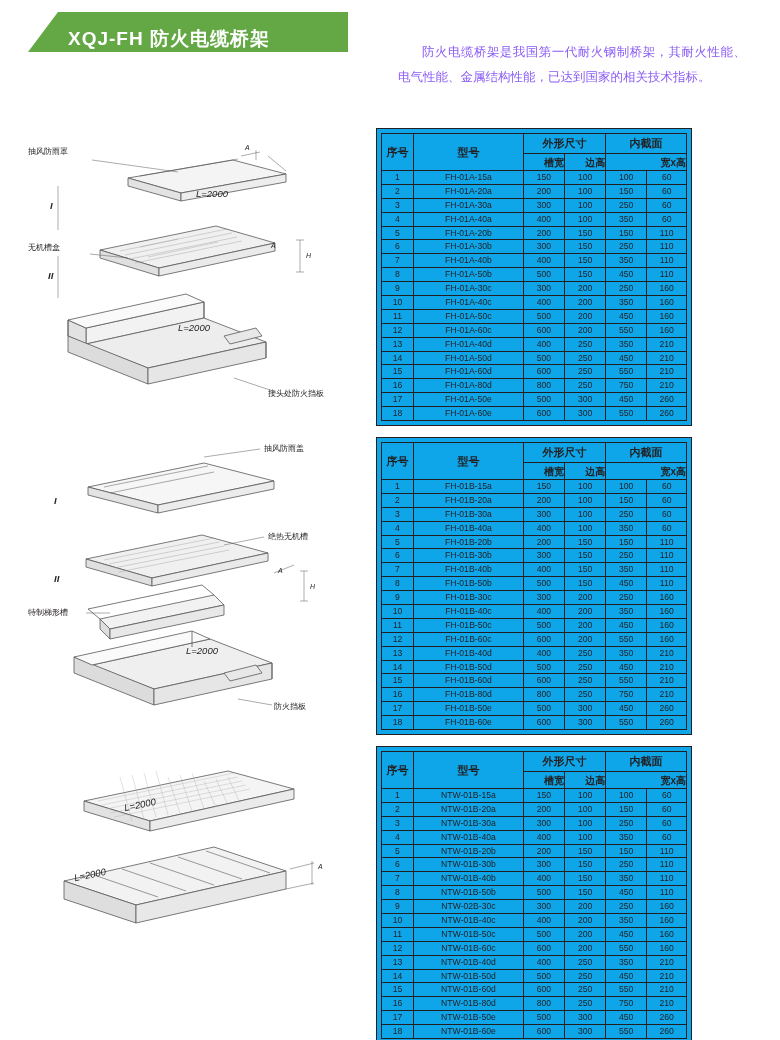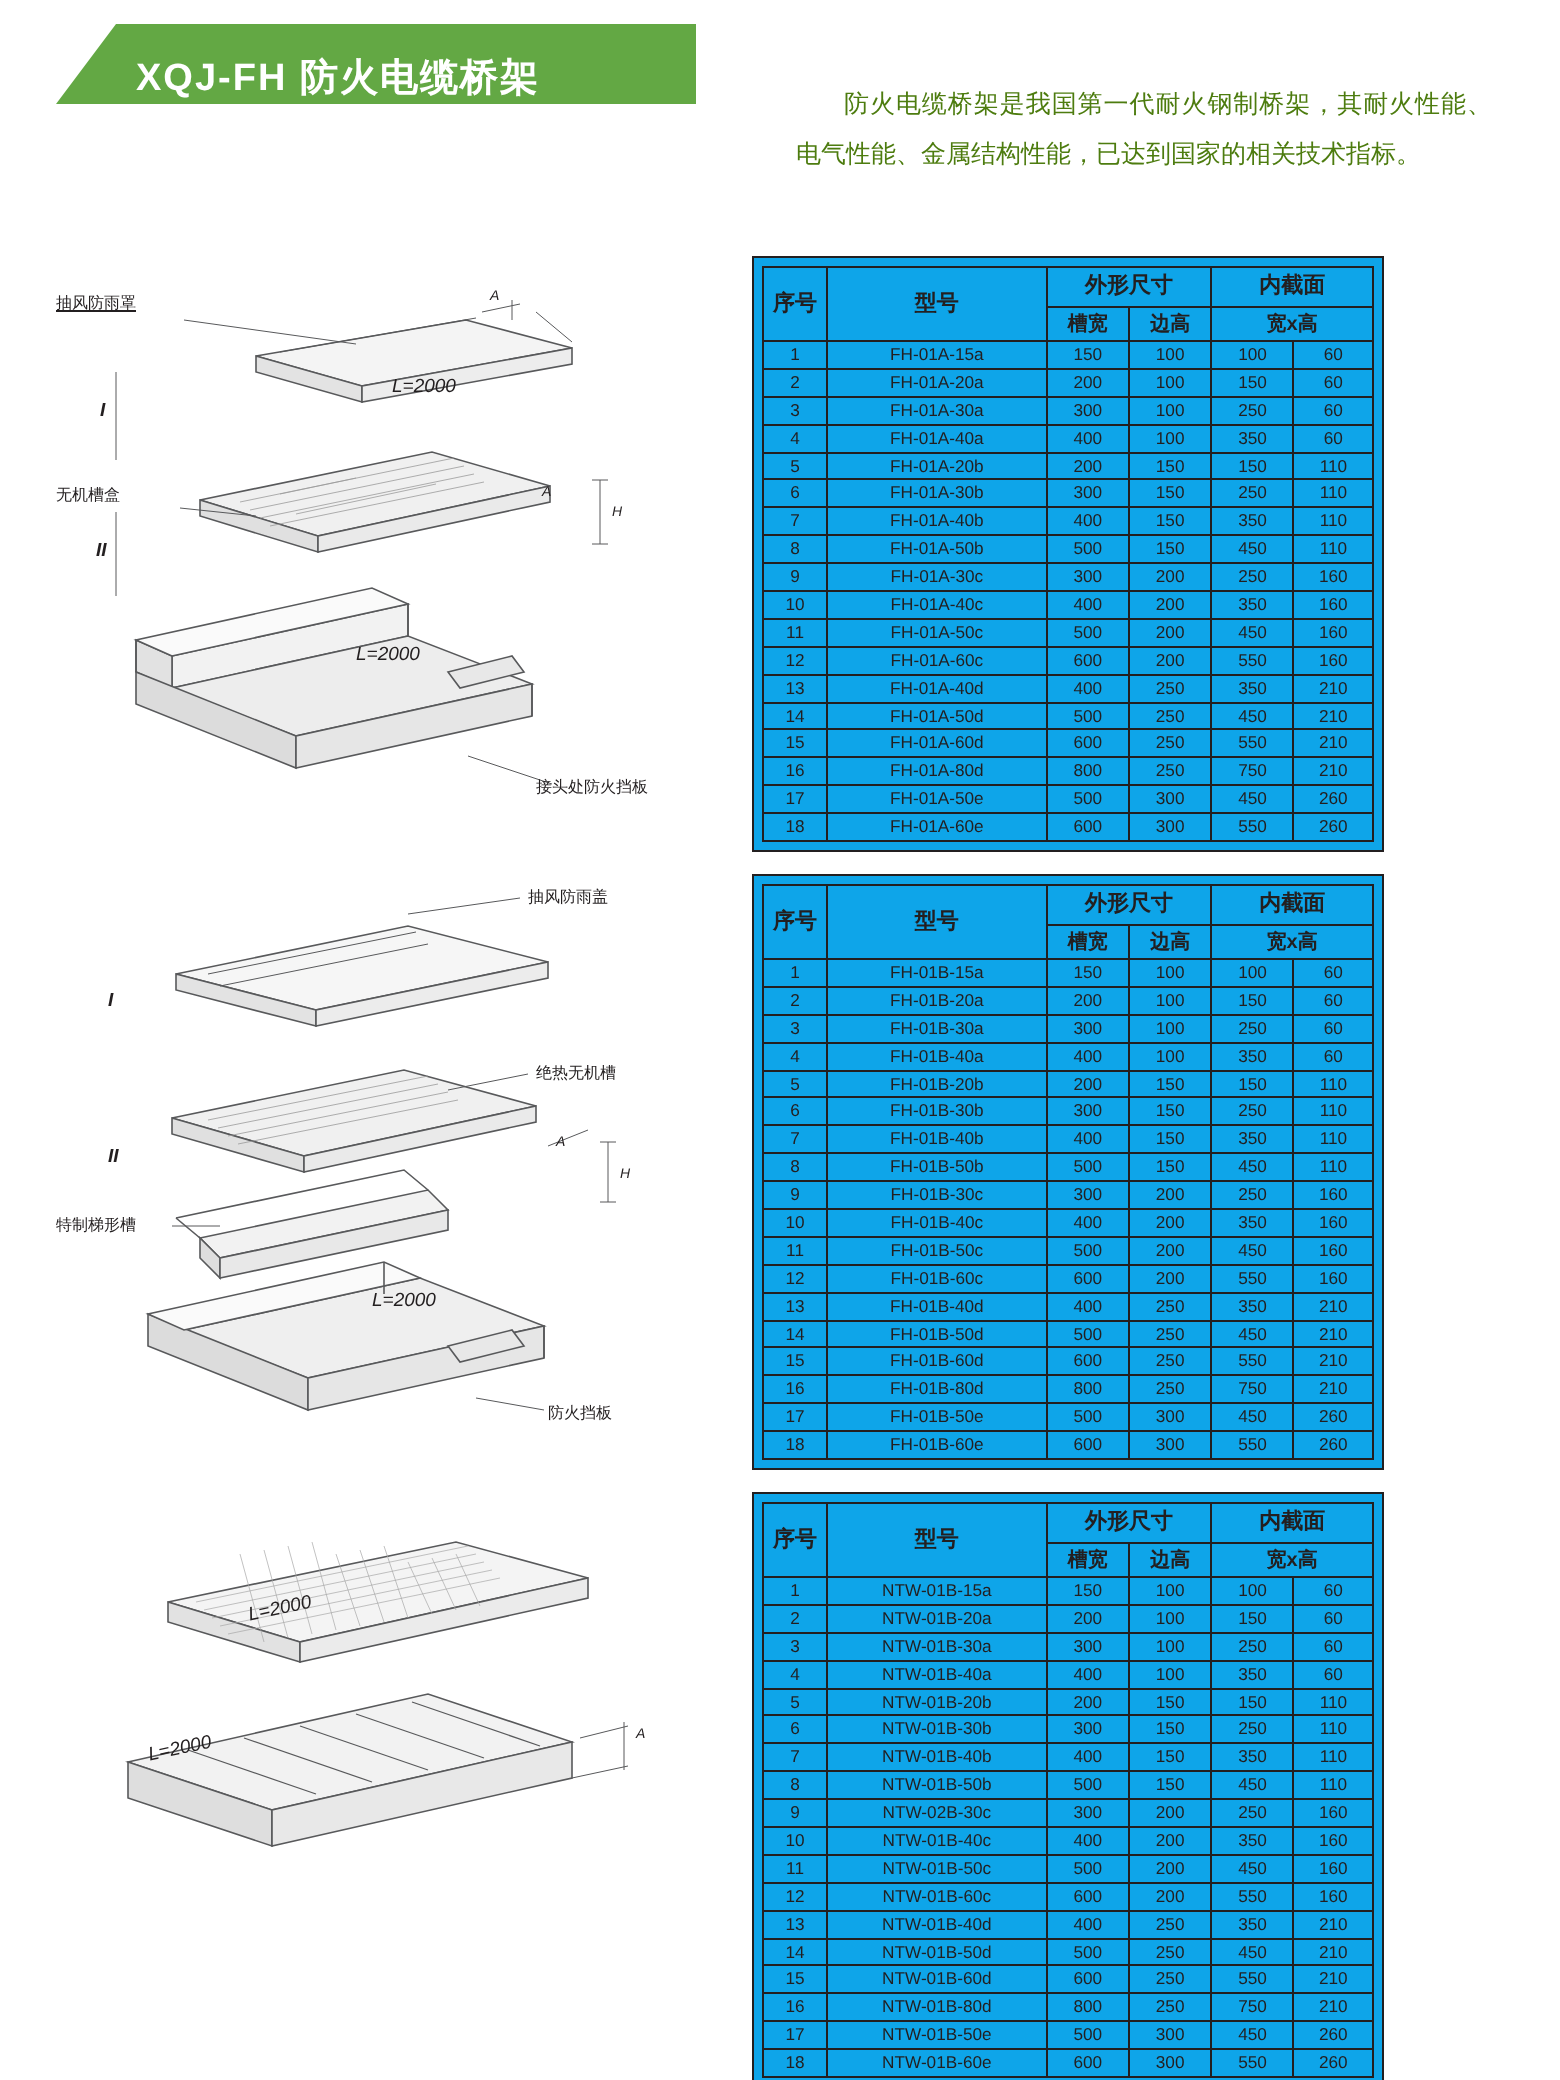--- a/index.html
+++ b/index.html
@@ -37,21 +37,21 @@
     background: #ffffff;
     clip-path: polygon(0 0, 100% 0, 0 100%);
   }
 
   .intro {
     position: absolute;
     left: 398px; top: 40px;
     width: 348px;
     font-size: 12.5px;
     line-height: 2.0;
-    color: #4d7c0f;
+    color: #8b5cf6;
     text-align: justify;
     text-indent: 24px;
   }
 
   
   .left-col {
     position: absolute;
     left: 28px; top: 130px;
     width: 330px;
   }
@@ -99,20 +99,21 @@
     line-height: 1.5;
   }
   table.spec thead th {
     font-weight: bold;
     font-size: 11px;
     height: 20px;
   }
   table.spec thead tr.r2 th {
     font-size: 10px;
     height: 17px;
+    text-align: right;
   }
   table.spec tbody td { height: 13.5px; font-size: 8.6px; }
   .c-no   { width: 10.5%; }
   .c-mod  { width: 36%; }
   .c-w    { width: 13.5%; }
   .c-h    { width: 13.5%; }
   .c-iw   { width: 13.5%; }
   .c-ih   { width: 13%; }
 
   svg { display:block; }
@@ -177,21 +178,21 @@
         <path d="M268,110 L276,110" stroke-width="0.5"></path>
         <path d="M268,142 L276,142" stroke-width="0.5"></path>
       </g>
       <g font-size="7" fill="#231f20" font-family="Liberation Sans">
         <text x="243" y="118" font-style="italic">A</text>
         <text x="217" y="20" font-style="italic">A</text>
         <text x="278" y="128" font-style="italic">H</text>
       </g>
     </svg>
 
-    <span class="lbl" style="left:0px; top:16px;text-decoration:underline;">抽风防雨罩</span>
+    <span class="lbl" style="left:0px; top:16px;">抽风防雨罩</span>
     <span class="lbl" style="left:0px; top:112px;">无机槽盒</span>
     <span class="lbl" style="left:240px; top:258px;">接头处防火挡板</span>
     <span class="rlbl" style="left:168px; top:58px;">L=2000</span>
     <span class="rlbl" style="left:150px; top:192px;">L=2000</span>
     <span class="rlbl" style="left:22px; top:70px; font-weight:bold;">I</span>
     <span class="rlbl" style="left:20px; top:140px; font-weight:bold;">II</span>
   </div>
 
   <div class="dwg-box" style="height:300px; margin-top:8px;">
     <svg width="330" height="300" viewBox="0 0 330 300">

